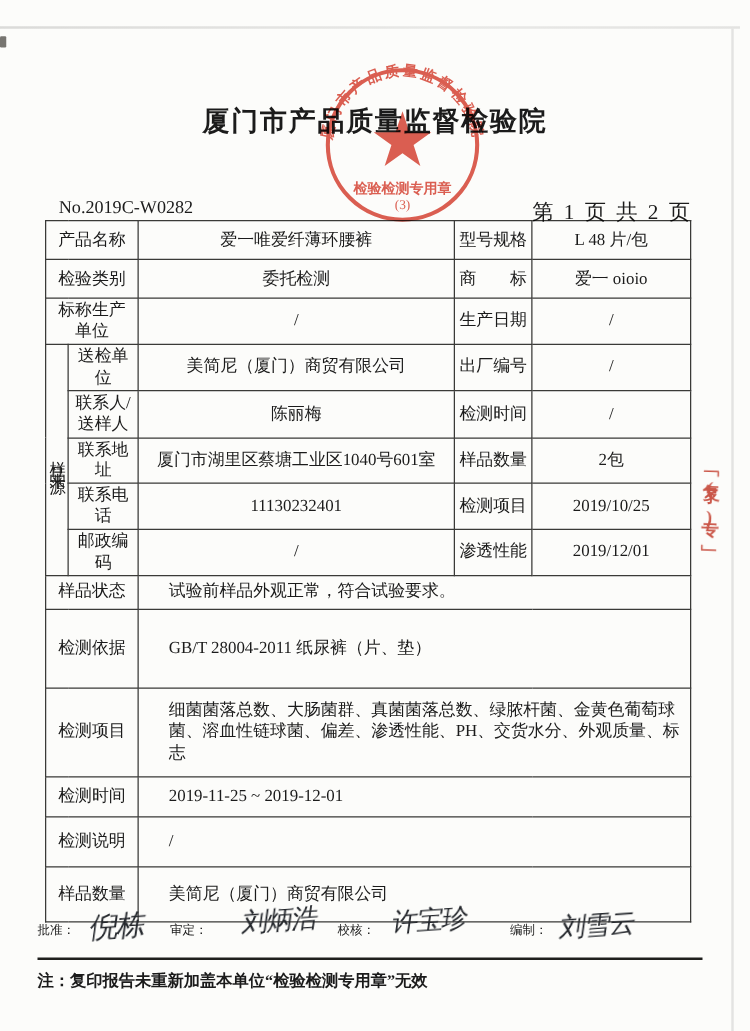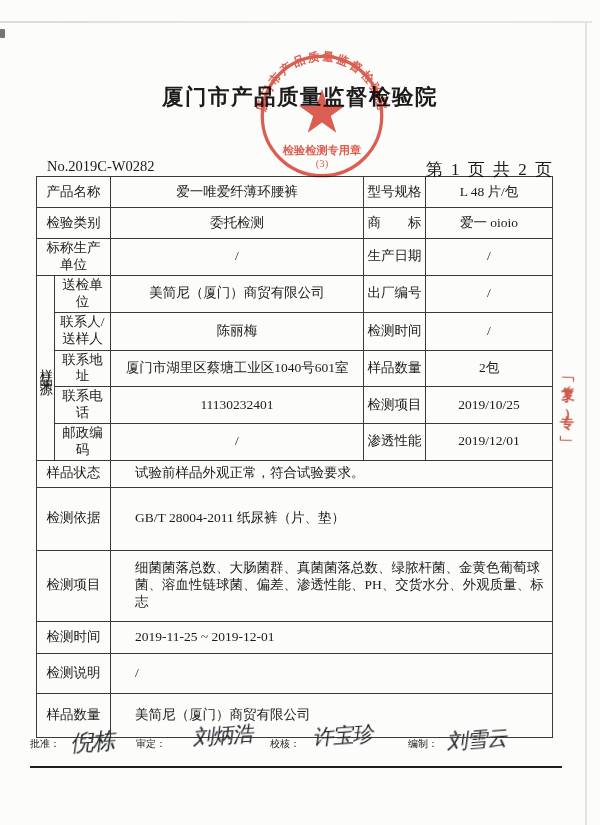--- a/index.html
+++ b/index.html
@@ -173,16 +173,17 @@
     <span class="sig" style="left:72px;top:726px;">倪栋</span>
     <span class="sig-label" style="left:136px;top:737px;">审定：</span>
     <span class="sig" style="left:194px;top:722px;font-size:21px;">刘炳浩</span>
     <span class="sig-label" style="left:270px;top:737px;">校核：</span>
     <span class="sig" style="left:314px;top:722px;font-size:21px;">许宝珍</span>
     <span class="sig-label" style="left:408px;top:737px;">编制：</span>
     <span class="sig" style="left:448px;top:726px;font-size:21px;">刘雪云</span>
   </div>
 
   <div class="foot-rule"></div>
+  <div class="foot-note">注：复印报告未重新加盖本单位“检验检测专用章”无效</div>
 
   <div class="margin-note">「复了(专)」</div>
 
 </div>
 
 </body></html>

